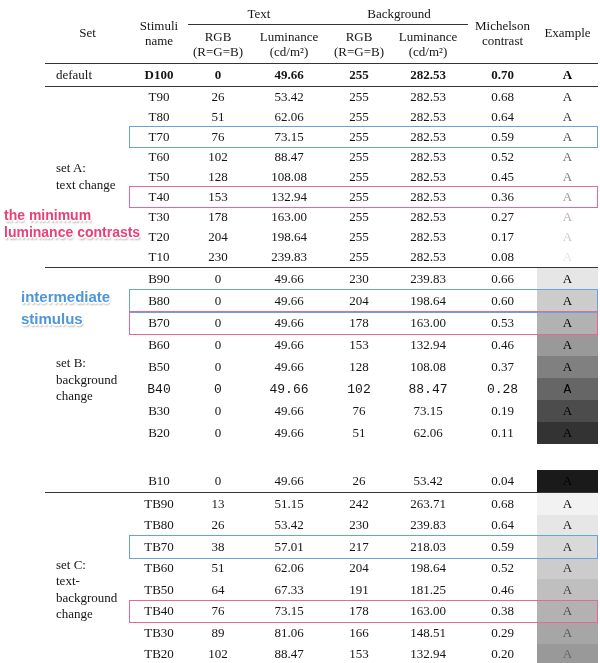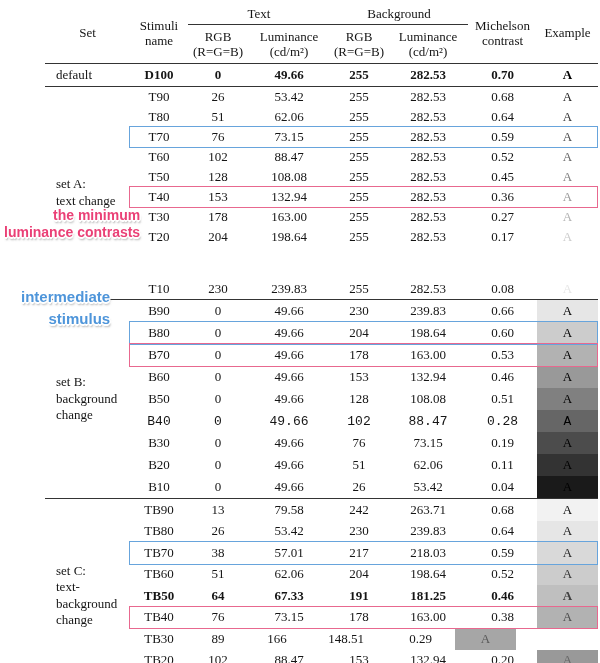--- a/index.html
+++ b/index.html
@@ -76,21 +76,20 @@
 
   
   .annotation {
     position: absolute; z-index: 5;
     font-family: "Liberation Sans", sans-serif;
     font-weight: bold; white-space: pre-line;
     text-shadow:
       -1.5px 0 0 #fff, 1.5px 0 0 #fff, 0 -1.5px 0 #fff, 0 1.5px 0 #fff,
       -1px -1px 0 #fff, 1px -1px 0 #fff, -1px 1px 0 #fff, 1px 1px 0 #fff,
       1px 2.5px 2px rgba(110,110,110,0.55);
-    text-align: right;
   }
   .ann-pink { left: 4px;  top: 207px; font-size: 14px; line-height: 17px; color: var(--ann-pink); }
   .ann-blue { left: 21px; top: 286px; font-size: 15px; line-height: 22px; color: var(--ann-blue); }
 </style>
 </head>
 <body>
 
 <div class="page" style="--rule: #343434; --text: #151515; --ann-pink: #ea4076; --ann-blue: #4e95da;">
 
   <div class="annotation ann-pink">the minimum
@@ -221,21 +220,21 @@
     <div class="row" style="height: 20px;">
       <div class="cell c-name">T20</div>
       <div class="cell c-trgb">204</div>
       <div class="cell c-tlum">198.64</div>
       <div class="cell c-brgb">255</div>
       <div class="cell c-blum">282.53</div>
       <div class="cell c-mc">0.17</div>
       <div class="cell c-ex" style="background-color: rgb(255, 255, 255); color: rgb(204, 204, 204);">A</div>
     </div>
 
-    <div class="row" style="height: 20px; margin-top: 32px;">
+    <div class="row" style="height: 20px;">
       <div class="cell c-name">T10</div>
       <div class="cell c-trgb">230</div>
       <div class="cell c-tlum">239.83</div>
       <div class="cell c-brgb">255</div>
       <div class="cell c-blum">282.53</div>
       <div class="cell c-mc">0.08</div>
       <div class="cell c-ex" style="background-color: rgb(255, 255, 255); color: rgb(230, 230, 230);">A</div>
     </div>
   </div>
     </div>
@@ -286,21 +285,21 @@
       <div class="cell c-mc">0.46</div>
       <div class="cell c-ex" style="background-color: rgb(153, 153, 153); color: rgb(0, 0, 0);">A</div>
     </div>
 
     <div class="row" style="height: 22px;">
       <div class="cell c-name">B50</div>
       <div class="cell c-trgb">0</div>
       <div class="cell c-tlum">49.66</div>
       <div class="cell c-brgb">128</div>
       <div class="cell c-blum">108.08</div>
-      <div class="cell c-mc">0.51</div>
+      <div class="cell c-mc">0.37</div>
       <div class="cell c-ex" style="background-color: rgb(128, 128, 128); color: rgb(0, 0, 0);">A</div>
     </div>
 
     <div class="row" style="height: 22px; font-family: Liberation Mono, monospace;">
       <div class="cell c-name">B40</div>
       <div class="cell c-trgb">0</div>
       <div class="cell c-tlum">49.66</div>
       <div class="cell c-brgb">102</div>
       <div class="cell c-blum">88.47</div>
       <div class="cell c-mc">0.28</div>
@@ -320,42 +319,42 @@
     <div class="row" style="height: 22px;">
       <div class="cell c-name">B20</div>
       <div class="cell c-trgb">0</div>
       <div class="cell c-tlum">49.66</div>
       <div class="cell c-brgb">51</div>
       <div class="cell c-blum">62.06</div>
       <div class="cell c-mc">0.11</div>
       <div class="cell c-ex" style="background-color: rgb(51, 51, 51); color: rgb(0, 0, 0);">A</div>
     </div>
 
-    <div class="row" style="height: 22px;">
+    <div class="row" style="height: 22px; margin-top: 26px;">
       <div class="cell c-name">B10</div>
       <div class="cell c-trgb">0</div>
       <div class="cell c-tlum">49.66</div>
       <div class="cell c-brgb">26</div>
       <div class="cell c-blum">53.42</div>
       <div class="cell c-mc">0.04</div>
       <div class="cell c-ex" style="background-color: rgb(26, 26, 26); color: rgb(0, 0, 0);">A</div>
     </div>
   </div>
     </div>
 
     <div class="section">
       <div class="set-cell">set C:
 text-
 background
 change</div>
       <div class="rows">
     <div class="row" style="height: 21.5px;">
       <div class="cell c-name">TB90</div>
       <div class="cell c-trgb">13</div>
-      <div class="cell c-tlum">79.58</div>
+      <div class="cell c-tlum">51.15</div>
       <div class="cell c-brgb">242</div>
       <div class="cell c-blum">263.71</div>
       <div class="cell c-mc">0.68</div>
       <div class="cell c-ex" style="background-color: rgb(242, 242, 242); color: rgb(13, 13, 13);">A</div>
     </div>
 
     <div class="row" style="height: 21.5px;">
       <div class="cell c-name">TB80</div>
       <div class="cell c-trgb">26</div>
       <div class="cell c-tlum">53.42</div>
@@ -379,21 +378,21 @@
     <div class="row" style="height: 21.5px;">
       <div class="cell c-name">TB60</div>
       <div class="cell c-trgb">51</div>
       <div class="cell c-tlum">62.06</div>
       <div class="cell c-brgb">204</div>
       <div class="cell c-blum">198.64</div>
       <div class="cell c-mc">0.52</div>
       <div class="cell c-ex" style="background-color: rgb(204, 204, 204); color: rgb(51, 51, 51);">A</div>
     </div>
 
-    <div class="row" style="height: 21.5px; font-weight: bold;">
+    <div class="row" style="height: 21.5px;">
       <div class="cell c-name">TB50</div>
       <div class="cell c-trgb">64</div>
       <div class="cell c-tlum">67.33</div>
       <div class="cell c-brgb">191</div>
       <div class="cell c-blum">181.25</div>
       <div class="cell c-mc">0.46</div>
       <div class="cell c-ex" style="background-color: rgb(191, 191, 191); color: rgb(64, 64, 64);">A</div>
     </div>
 
     <div class="row" style="height: 21.5px;">
@@ -403,20 +402,21 @@
       <div class="cell c-brgb">178</div>
       <div class="cell c-blum">163.00</div>
       <div class="cell c-mc">0.38</div>
       <div class="cell c-ex" style="background-color: rgb(178, 178, 178); color: rgb(76, 76, 76);">A</div>
     <div class="hl" style="border-color: rgb(232, 104, 143);"></div>
             </div>
 
     <div class="row" style="height: 21.5px;">
       <div class="cell c-name">TB30</div>
       <div class="cell c-trgb">89</div>
+      <div class="cell c-tlum">81.06</div>
       <div class="cell c-brgb">166</div>
       <div class="cell c-blum">148.51</div>
       <div class="cell c-mc">0.29</div>
       <div class="cell c-ex" style="background-color: rgb(166, 166, 166); color: rgb(89, 89, 89);">A</div>
     </div>
 
     <div class="row" style="height: 21.5px;">
       <div class="cell c-name">TB20</div>
       <div class="cell c-trgb">102</div>
       <div class="cell c-tlum">88.47</div>

